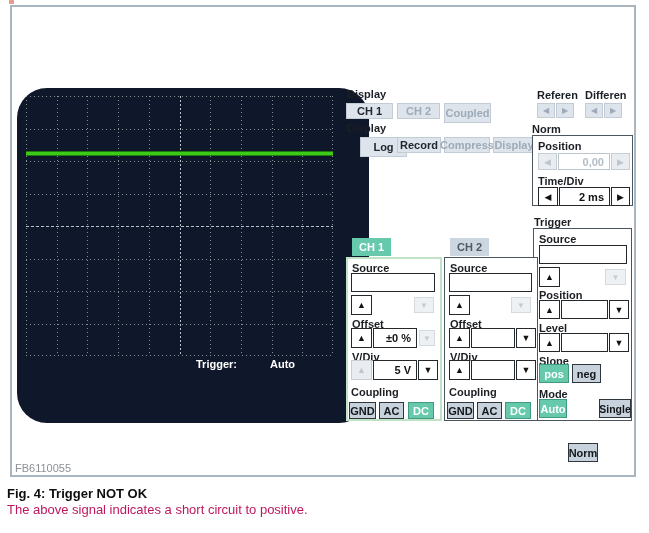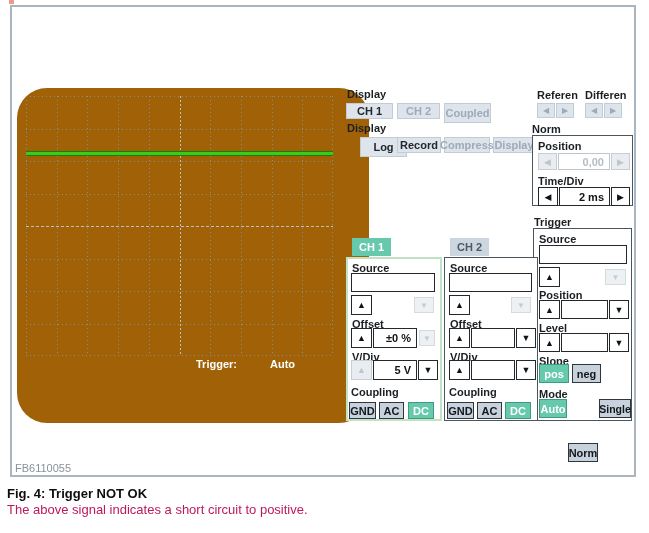--- a/index.html
+++ b/index.html
@@ -37,21 +37,21 @@
 </style>
 </head>
 <body>
 
 <div id="page">
 
   <div class="abs" id="red-marker" style="left: 9px; top: 0px; width: 5px; height: 4px; background: rgb(236, 153, 142);"></div>
 
   <div class="abs" style="left:10px;top:5px;width:626px;height:472px;border:2px solid #a9b6c0;background:#fff;box-sizing:border-box;"></div>
 
-  <div class="abs" style="left:17px;top:88px;width:352px;height:335px;background:#a16207;border-radius:30px;">
+  <div class="abs" style="left:17px;top:88px;width:352px;height:335px;background:#0f172a;border-radius:30px;">
     <svg id="scope-grid" width="307" height="260" style="position:absolute;left:9px;top:8px;">
         <line x1="0.5" y1="0" x2="0.5" y2="260" stroke="#878e94" stroke-width="1" stroke-dasharray="1 3"></line>
         <line x1="31.5" y1="0" x2="31.5" y2="260" stroke="#878e94" stroke-width="1" stroke-dasharray="1 3"></line>
         <line x1="61.5" y1="0" x2="61.5" y2="260" stroke="#878e94" stroke-width="1" stroke-dasharray="1 3"></line>
         <line x1="92.5" y1="0" x2="92.5" y2="260" stroke="#878e94" stroke-width="1" stroke-dasharray="1 3"></line>
         <line x1="123.5" y1="0" x2="123.5" y2="260" stroke="#878e94" stroke-width="1" stroke-dasharray="1 3"></line>
         <line x1="154.5" y1="0" x2="154.5" y2="260" stroke="#bac0c6" stroke-width="1" stroke-dasharray="2 2"></line>
         <line x1="184.5" y1="0" x2="184.5" y2="260" stroke="#878e94" stroke-width="1" stroke-dasharray="1 3"></line>
         <line x1="215.5" y1="0" x2="215.5" y2="260" stroke="#878e94" stroke-width="1" stroke-dasharray="1 3"></line>
         <line x1="246.5" y1="0" x2="246.5" y2="260" stroke="#878e94" stroke-width="1" stroke-dasharray="1 3"></line>

